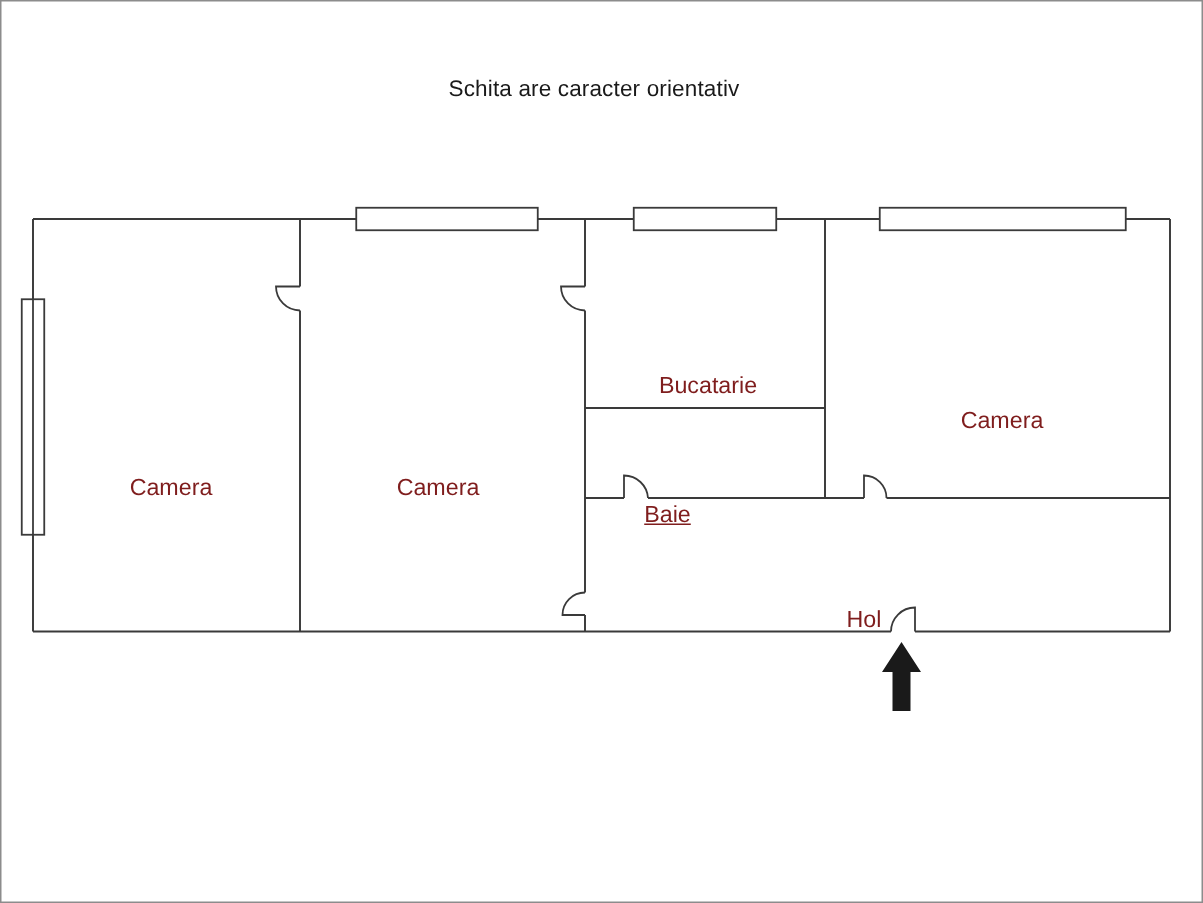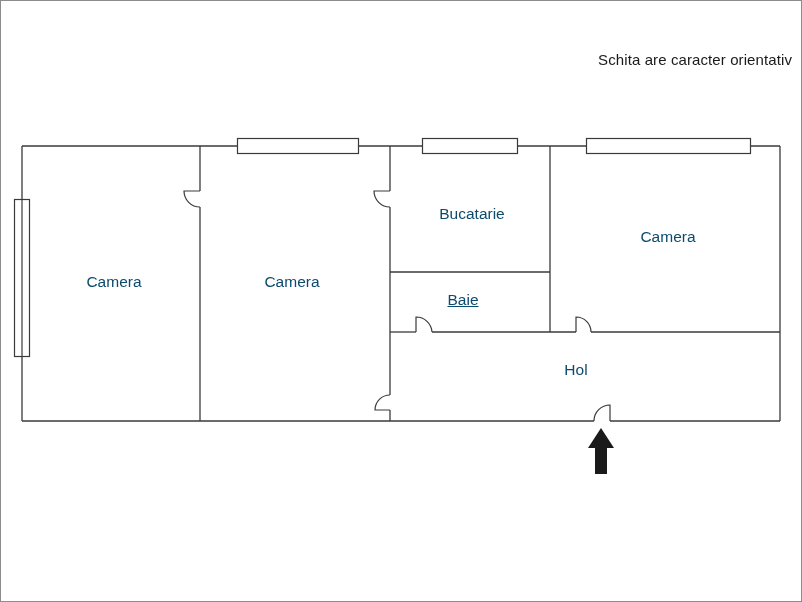--- a/index.html
+++ b/index.html
@@ -18,35 +18,36 @@
       position: absolute;
       left: 0; top: 0;
       width: 800px; height: 600px;
       border: 1px solid #8c8c8c;
       background: #ffffff;
     }
     .title {
       position: absolute;
       left: 0; top: 51px;
       width: 792px;
-      text-align: right;
+      text-align: center;
       font-size: 15px;
       color: #1a1a1a;
       letter-spacing: 0.1px;
     }
     svg.plan {
       position: absolute;
       left: 0; top: 0;
     }
     .label {
       position: absolute;
       font-size: 15.5px;
-      color: #0c4a6e;
+      color: #7f1d1d;
       transform: translate(-50%, -50%);
       white-space: nowrap;
+      margin-top: 44px;
     }
   </style>
 </head>
 <body>
 
 <div class="frame"></div>
 
 <div class="title">Schita are caracter orientativ</div>
 
 <svg class="plan" width="802" height="602" viewBox="0 0 802 602" xmlns="http://www.w3.org/2000/svg">
@@ -102,15 +103,15 @@
   <g stroke="#3a3a3a" stroke-width="1.2">
     <line x1="22" y1="199.5" x2="22" y2="356.5"></line>
   </g>
 
   <path d="M601 428 L614 448 L607 448 L607 474 L595 474 L595 448 L588 448 Z" fill="#1a1a1a"></path>
 </svg>
 
 <div class="label" style="left:114px; top:282px;">Camera</div>
 <div class="label" style="left:292px; top:282px;">Camera</div>
 <div class="label" style="left:472px; top:214px;">Bucatarie</div>
-<div class="label" style="left:463px; top:300px;text-decoration:underline;">Baie</div>
+<div class="label" style="left:445px; top:300px;text-decoration:underline;">Baie</div>
 <div class="label" style="left:668px; top:237px;">Camera</div>
 <div class="label" style="left:576px; top:370px;">Hol</div>
 
 </body></html>

